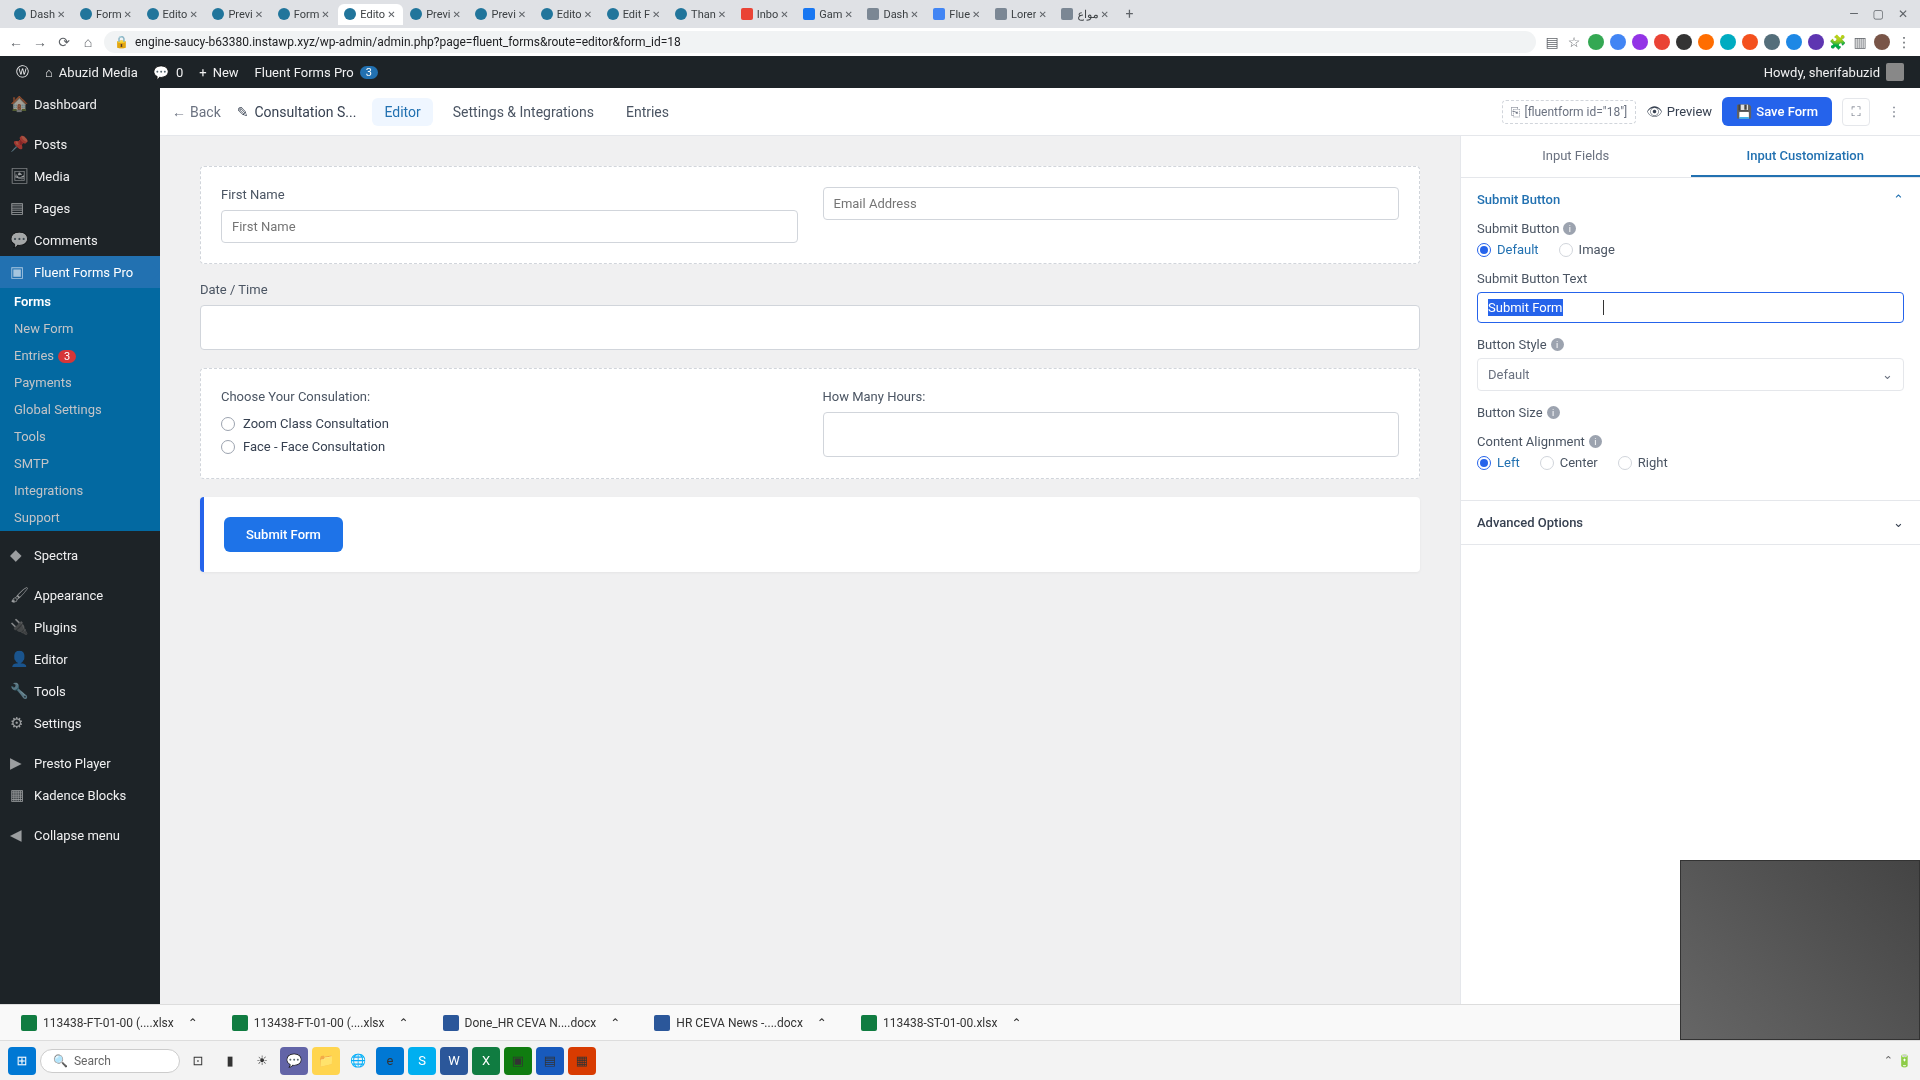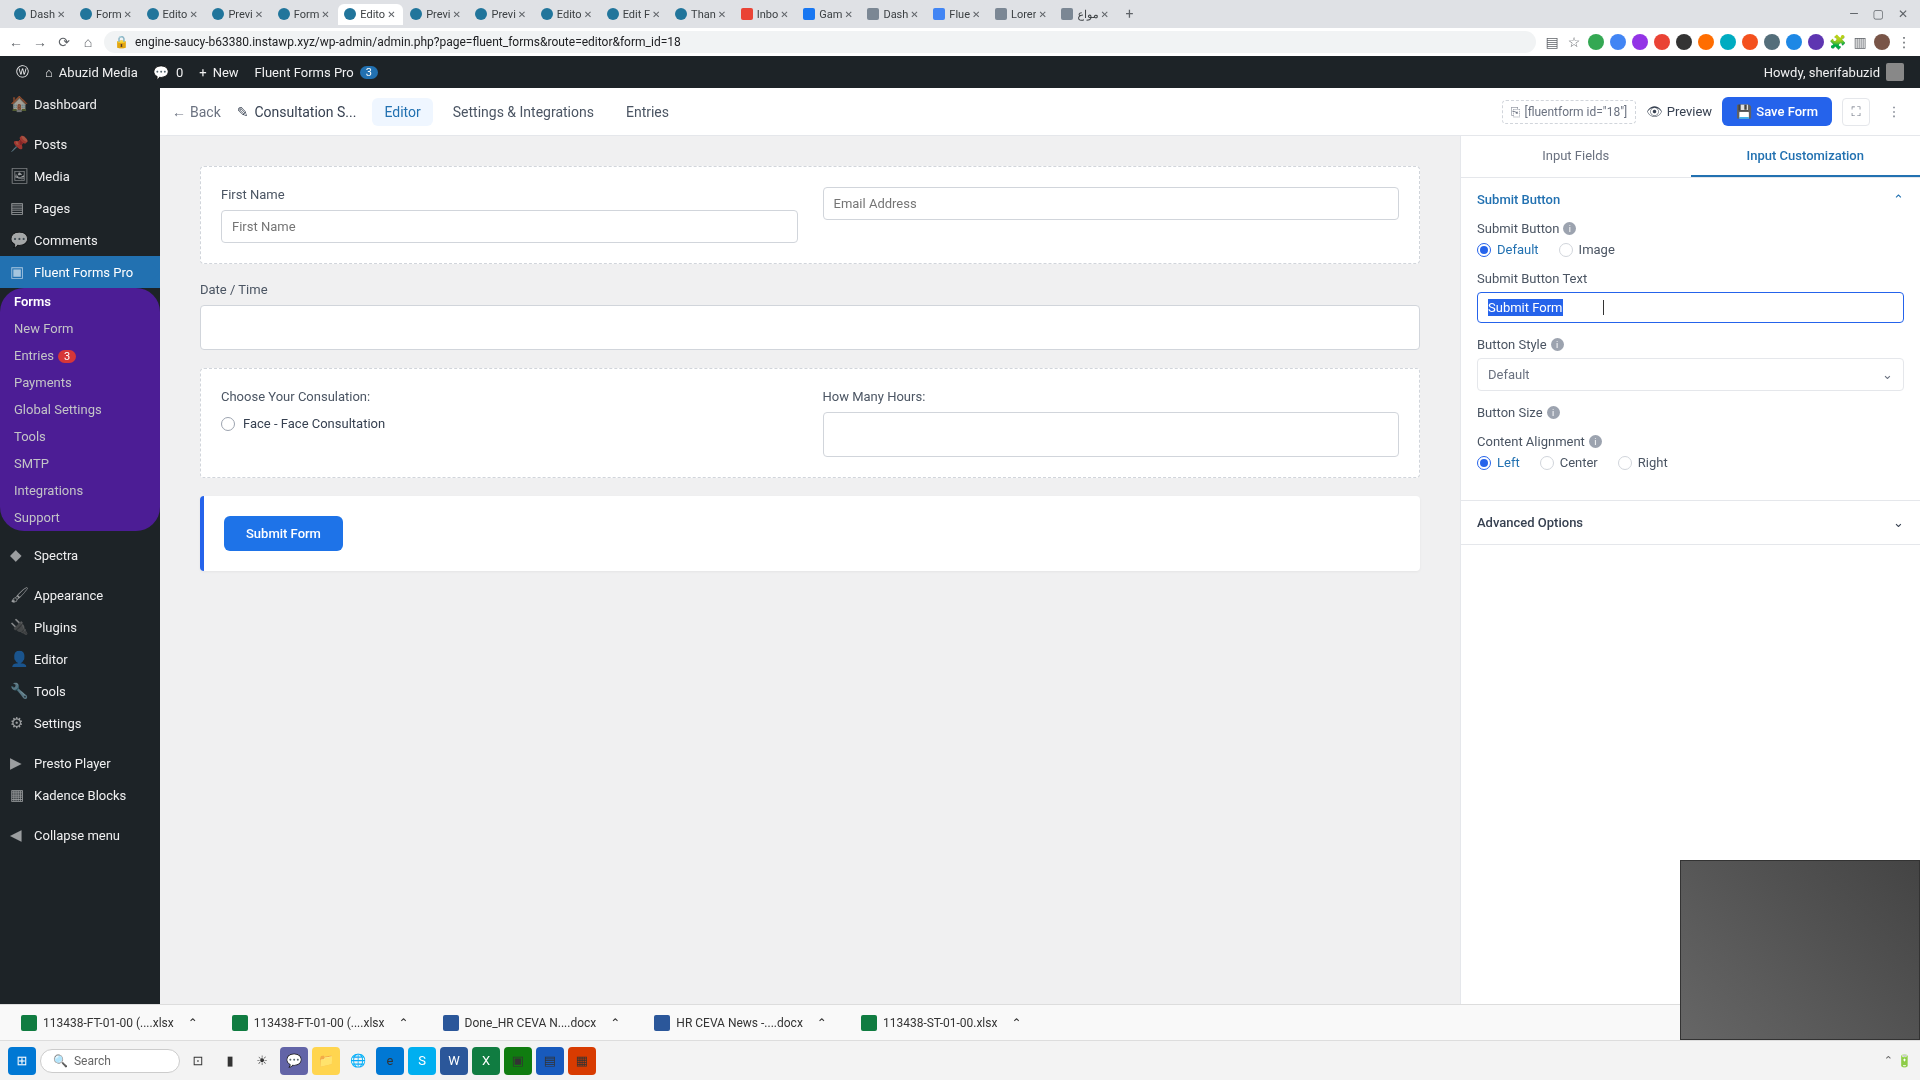--- a/index.html
+++ b/index.html
@@ -30,21 +30,21 @@
 .wp-avatar { width: 18px; height: 18px; background: #888; border-radius: 2px; }
 
 
 .main-wrap { display: flex; height: calc(100vh - 56px - 32px - 40px); }
 
 
 .wp-sidebar { width: 160px; background: #1d2327; color: #f0f0f1; font-size: 13px; overflow-y: auto; }
 .wp-sidebar .menu-item { display: flex; align-items: center; gap: 8px; padding: 8px 10px; cursor: pointer; color: #f0f0f1; }
 .wp-sidebar .menu-item.active { background: #2271b1; color: #fff; position: relative; }
 .wp-sidebar .menu-item.active::after { content: ''; position: absolute; right: -8px; top: 50%; transform: translateY(-50%); border: 8px solid transparent; border-left-color: #2271b1; }
-.wp-sidebar .submenu { background: #4c1d95; border-radius: 24px; }
+.wp-sidebar .submenu { background: #0369a1; }
 .wp-sidebar .submenu .sub-item { padding: 6px 10px 6px 14px; color: #c3c4c7; cursor: pointer; font-size: 13px; }
 .wp-sidebar .submenu .sub-item.active { color: #fff; font-weight: 600; }
 .wp-sidebar .separator { height: 8px; }
 .menu-icon { width: 16px; height: 16px; opacity: 0.6; font-size: 15px; display: flex; align-items: center; }
 .sub-badge { background: #d63638; color: #fff; border-radius: 10px; padding: 0 6px; font-size: 11px; margin-left: 4px; }
 
 
 .content { flex: 1; background: #f0f0f1; display: flex; flex-direction: column; }
 
 
@@ -394,20 +394,24 @@
         <div style="margin-bottom:18px;">
           <label class="field-label">Date / Time</label>
           <input class="field-input" style="background: rgb(255, 255, 255); border: 1px solid rgb(209, 213, 219); padding: 14px;">
         </div>
         <div class="form-row">
           <div class="form-cols">
             <div class="form-col">
               <label class="field-label">Choose Your Consulation:</label>
               <div class="radio-opt">
                   <span class="radio-circle"></span>
+                  <span>Zoom Class Consultation</span>
+                </div>
+              <div class="radio-opt">
+                  <span class="radio-circle"></span>
                   <span>Face - Face Consultation</span>
                 </div>
             </div>
             <div class="form-col">
               <label class="field-label">How Many Hours:</label>
               <input class="field-input" style="padding: 14px;">
             </div>
           </div>
         </div>
         <div class="submit-row">

